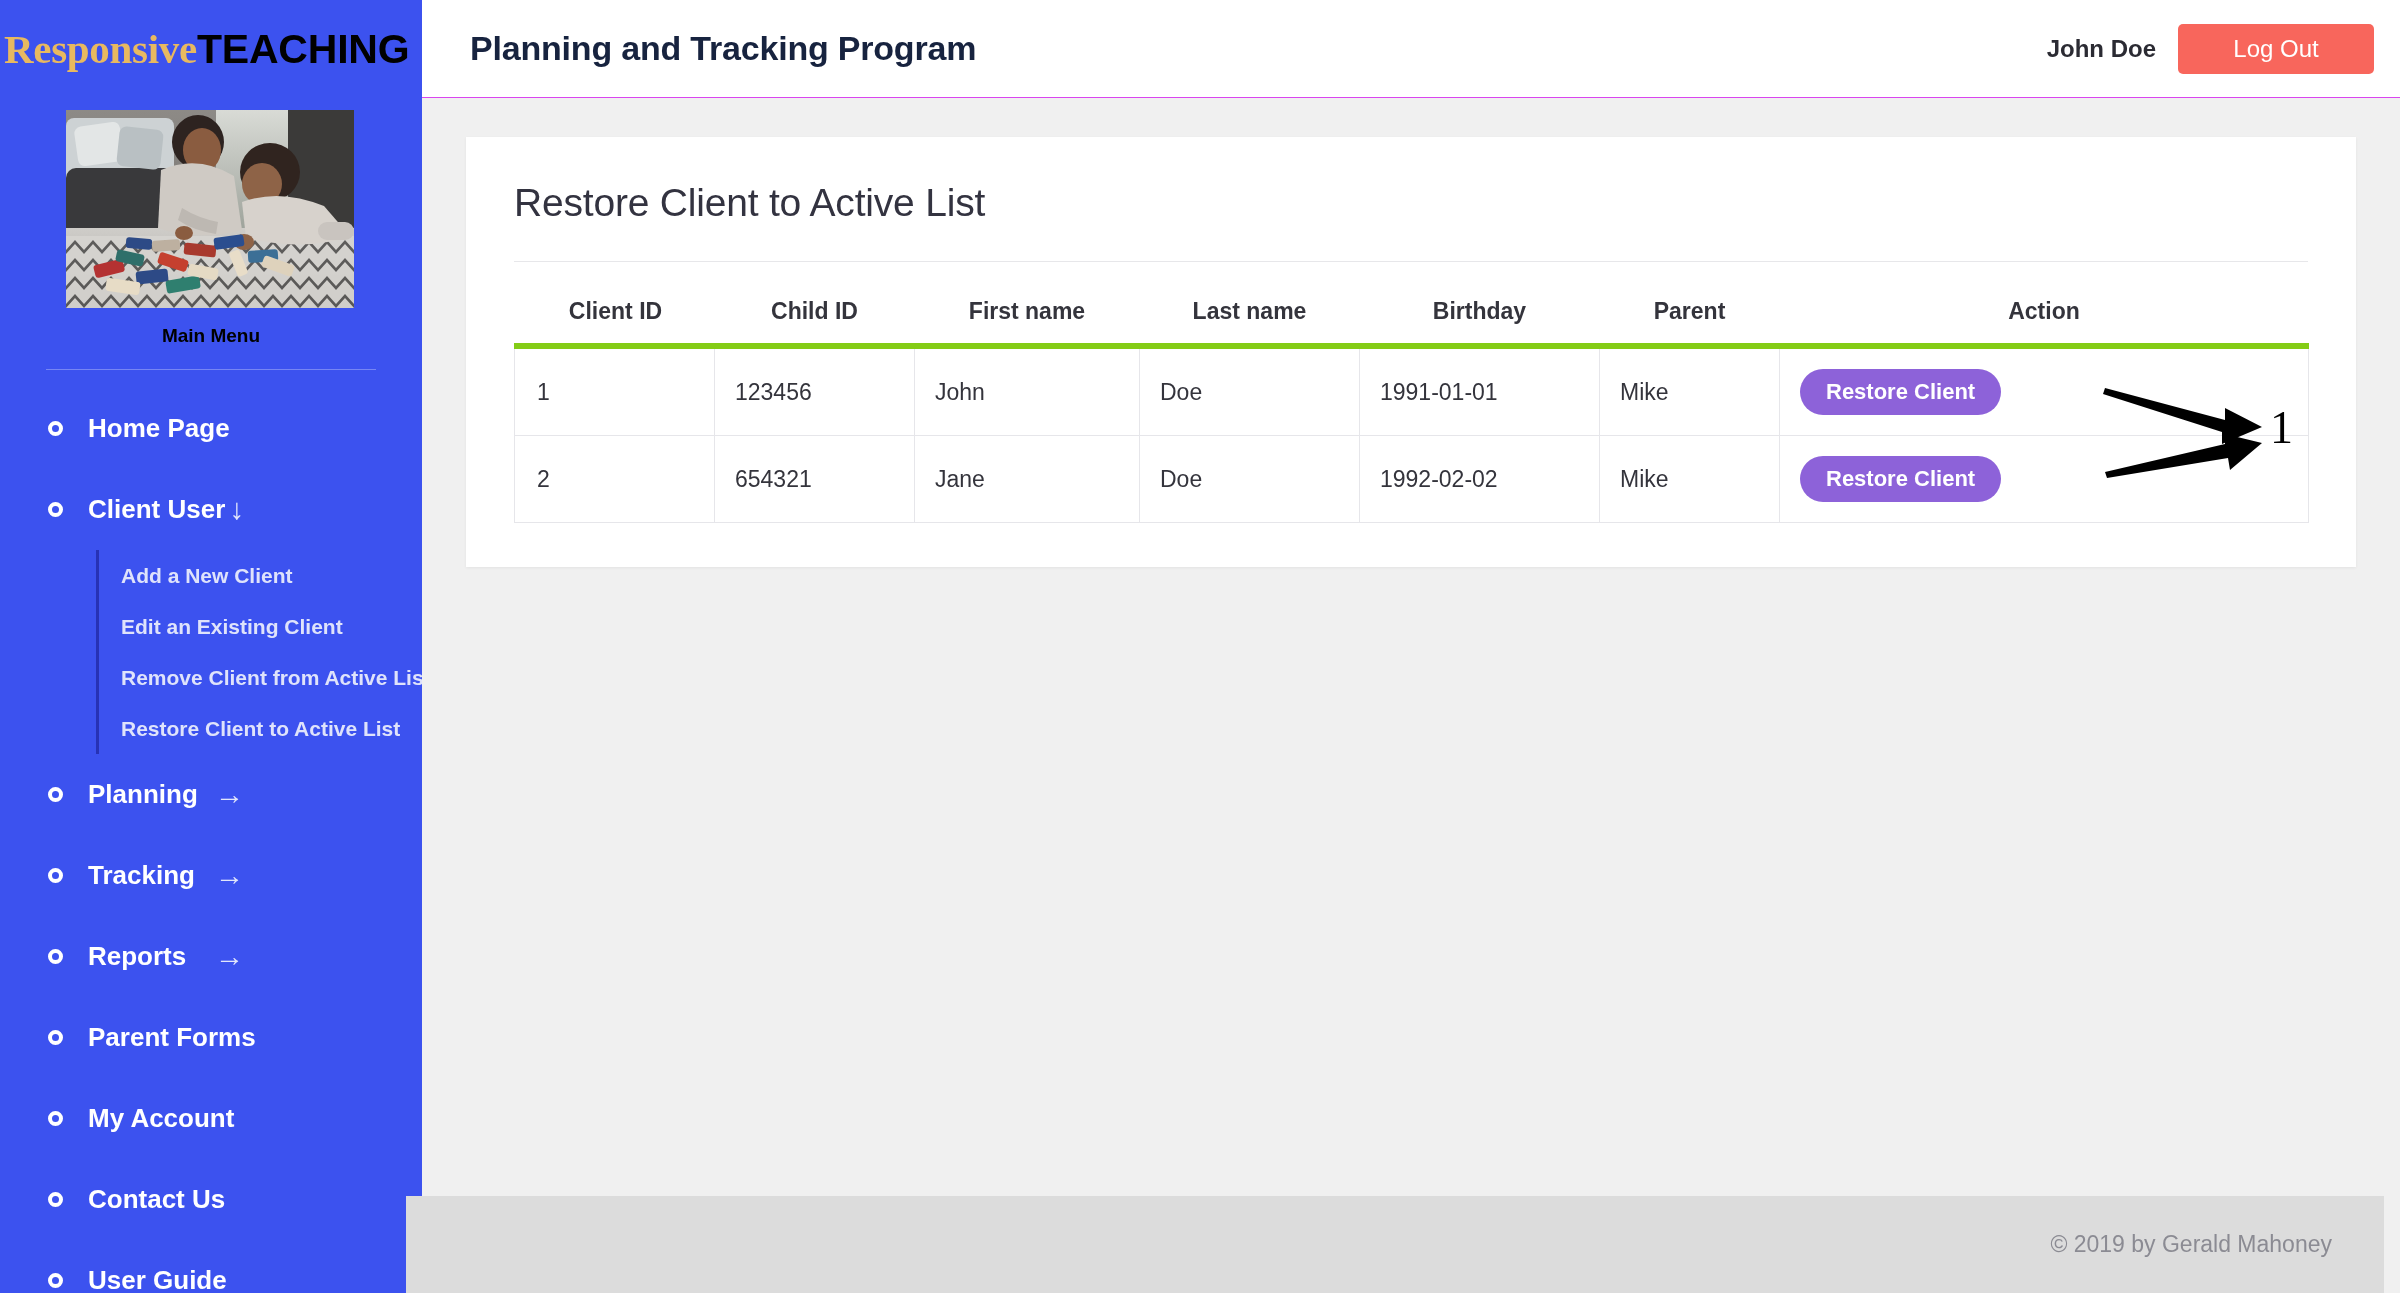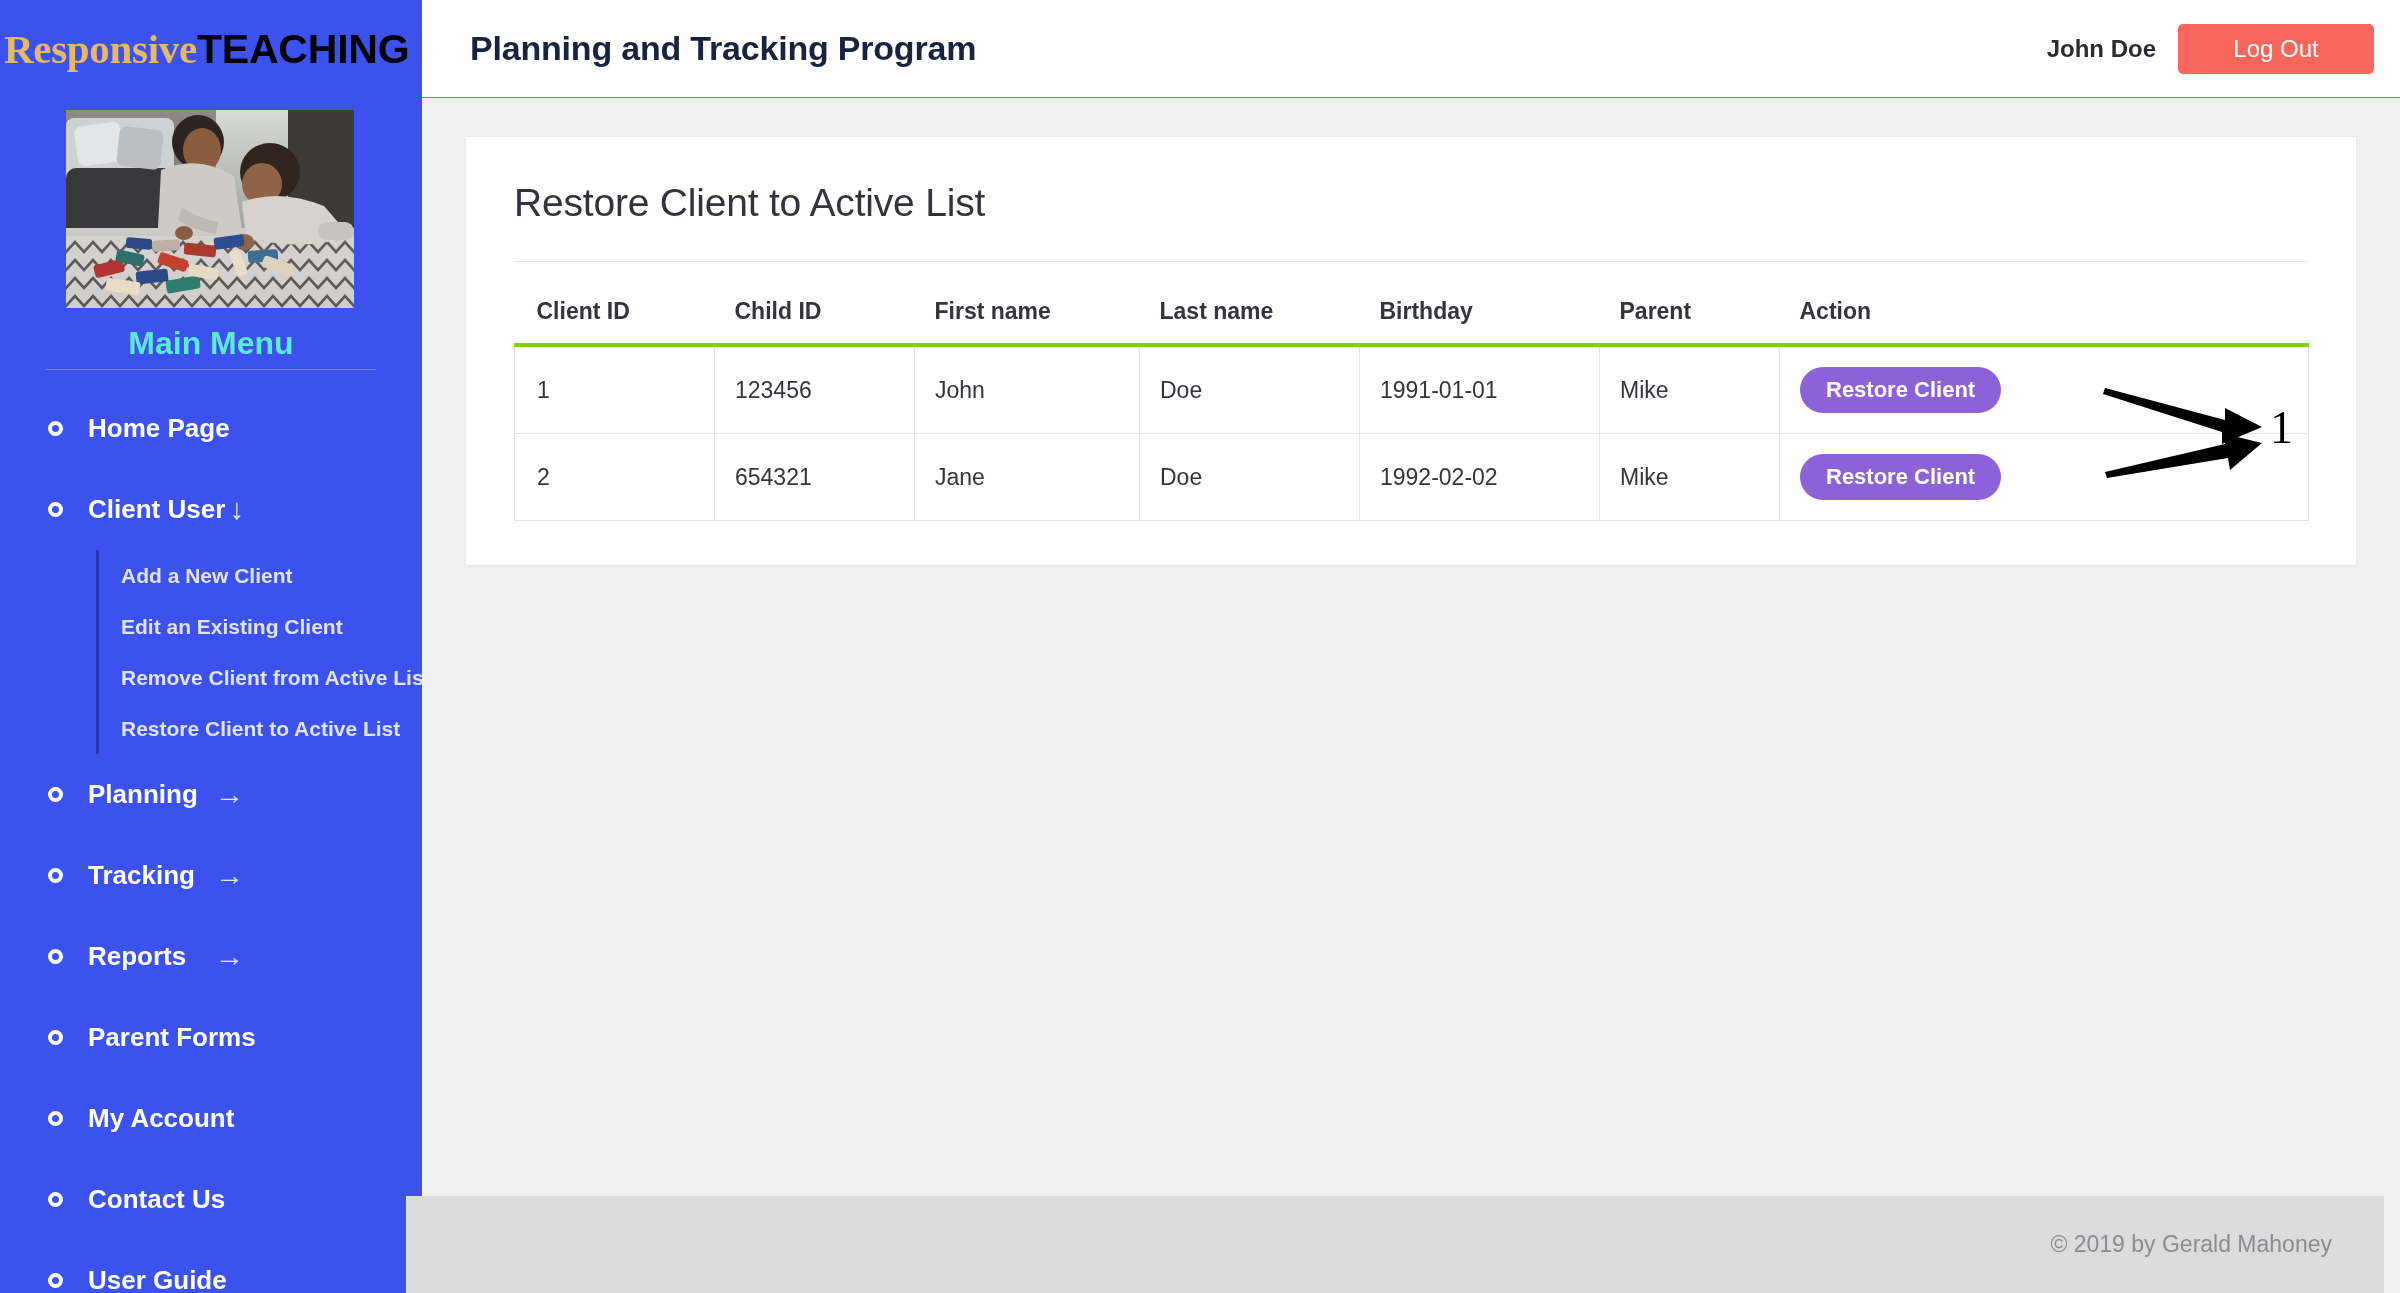--- a/index.html
+++ b/index.html
@@ -58,22 +58,22 @@
     overflow: hidden;
     background: #6c6a68;
   }
   .side-photo svg { display: block; }
 
   .main-menu-label {
     position: absolute;
     top: 325px; left: 0;
     width: 422px;
     text-align: center;
-    color: #5eead4;
-    font-size: 32px;
+    color: #000000;
+    font-size: 19px;
     font-weight: bold;
   }
 
   .menu-divider {
     position: absolute;
     left: 46px; top: 369px;
     width: 330px; height: 1px;
     background: rgba(255,255,255,0.30);
   }
 
@@ -211,24 +211,24 @@
   }
 
   table.data {
     width: 1795px;
     border-collapse: collapse;
     margin-top: 22px;
     font-size: 23px;
     color: #34343c;
   }
   table.data thead th {
-    text-align: left;
+    text-align: center;
     font-weight: bold;
     padding: 14px 20px 18px 20px;
-    border-bottom: 4px solid #84cc16;
+    border-bottom: 6px solid #84cc16;
     white-space: nowrap;
   }
   table.data thead th:first-child { padding-left: 22px; }
   table.data tbody td {
     padding: 20px 20px;
     border: 1px solid #e6e6ea;
     height: 75px;
     vertical-align: middle;
     font-weight: normal;
   }

